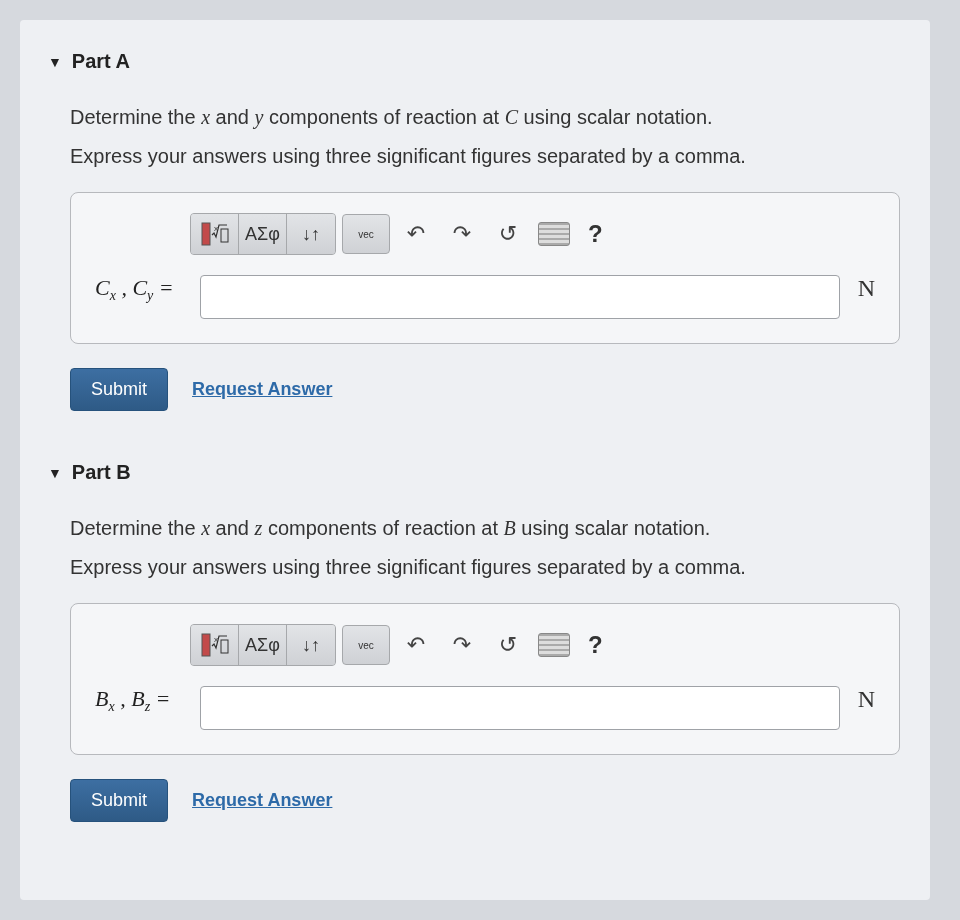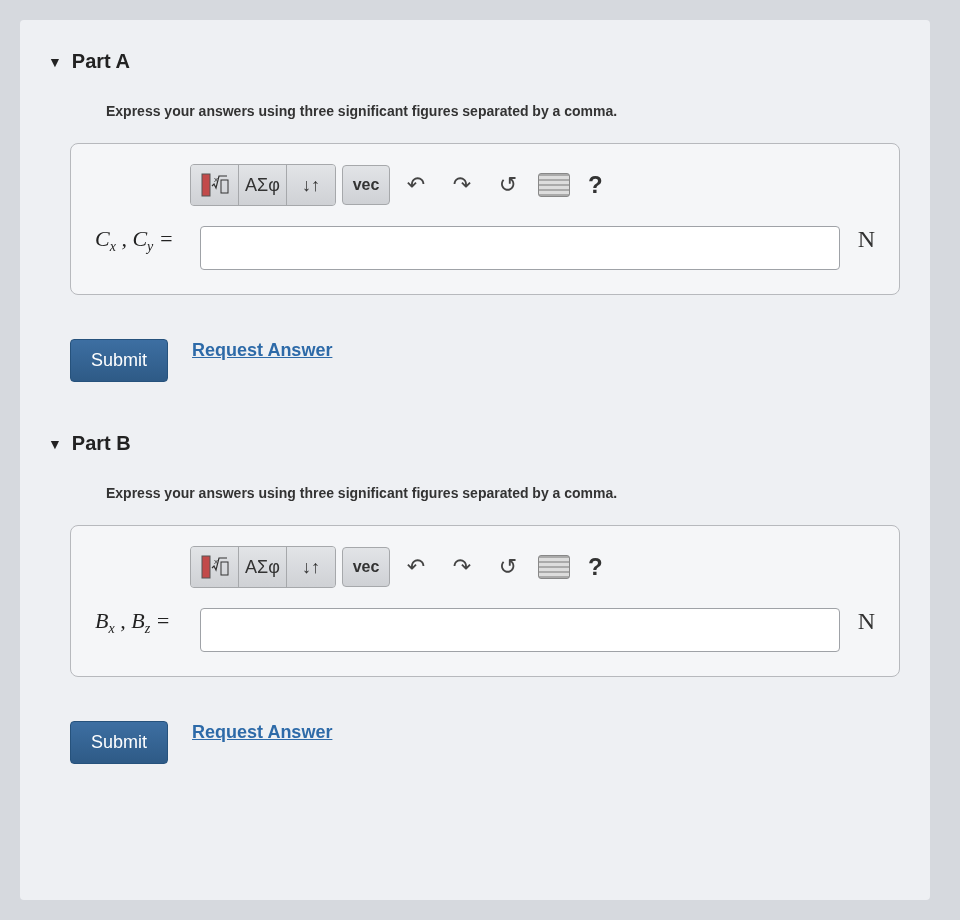--- a/index.html
+++ b/index.html
@@ -37,25 +37,24 @@
       font-size: 20px;
       color: #333;
       margin-bottom: 14px;
       line-height: 1.4;
     }
     .prompt .italic {
       font-style: italic;
       font-family: Georgia, 'Times New Roman', serif;
     }
     .instructions {
-      font-size: 14px;
-      font-weight: bold;
+      font-size: 20px;
+      font-weight: normal;
       color: #333;
       margin-bottom: 24px;
-      margin-left: 36px;
     }
     .answer-box {
       border: 1px solid #b7b9bd;
       border-radius: 8px;
       background: #f5f6f8;
       padding: 20px 24px 24px 24px;
       margin-bottom: 24px;
     }
     .toolbar {
       display: flex;
@@ -84,22 +83,22 @@
       color: #333;
     }
     .tool-btn:last-child {
       border-right: none;
     }
     .tool-btn.single {
       border: 1px solid #a6a8ab;
       border-radius: 4px;
     }
     .tool-btn.vec {
-      font-weight: bold;
-      font-size: 16px;
+      font-weight: normal;
+      font-size: 10px;
       text-align: right;
     }
     .tool-icon {
       width: 40px;
       height: 40px;
       display: flex;
       align-items: center;
       justify-content: center;
       cursor: pointer;
       color: #444;
@@ -151,21 +150,20 @@
       margin-bottom: 50px;
     }
     .submit-btn {
       background: linear-gradient(#3d6fa2, #2e5a86);
       color: #fff;
       border: 1px solid #26527c;
       border-radius: 4px;
       padding: 10px 20px;
       font-size: 18px;
       cursor: pointer;
-      margin-top: 20px;
     }
     .request-link {
       color: #2d6aa8;
       text-decoration: underline;
       font-size: 18px;
       cursor: pointer;
       font-weight: bold;
     }
     .template-icon svg {
       width: 28px;
@@ -182,20 +180,23 @@
 </head>
 <body>
 
 <div class="page">
 
   <div class="part-header">
     <span class="caret">▼</span>
     <span>Part A</span>
   </div>
 
+  <div class="prompt">
+    <span>Determine the </span><span class="italic">x</span><span> and </span><span class="italic">y</span><span> components of reaction at </span><span class="italic">C</span><span> using scalar notation.</span>
+  </div>
   <div class="instructions">Express your answers using three significant figures separated by a comma.</div>
 
   <div class="answer-box">
     <div class="toolbar">
       <div class="tool-group">
         <div class="tool-btn template-icon">
           <svg viewBox="0 0 28 24">
               <rect x="1" y="1" width="8" height="22" fill="#c24a4a" stroke="#555"></rect>
               <text x="13" y="9" font-size="8" fill="#333">x</text>
               <path d="M11 13 L13 11 L15 15 L18 3 L26 3" fill="none" stroke="#333" stroke-width="1.2"></path>
@@ -226,20 +227,23 @@
   <div class="action-row">
     <button class="submit-btn">Submit</button>
     <a class="request-link">Request Answer</a>
   </div>
 
   <div class="part-header">
     <span class="caret">▼</span>
     <span>Part B</span>
   </div>
 
+  <div class="prompt">
+    <span>Determine the </span><span class="italic">x</span><span> and </span><span class="italic">z</span><span> components of reaction at </span><span class="italic">B</span><span> using scalar notation.</span>
+  </div>
   <div class="instructions">Express your answers using three significant figures separated by a comma.</div>
 
   <div class="answer-box">
     <div class="toolbar">
       <div class="tool-group">
         <div class="tool-btn template-icon">
           <svg viewBox="0 0 28 24">
               <rect x="1" y="1" width="8" height="22" fill="#c24a4a" stroke="#555"></rect>
               <text x="13" y="9" font-size="8" fill="#333">x</text>
               <path d="M11 13 L13 11 L15 15 L18 3 L26 3" fill="none" stroke="#333" stroke-width="1.2"></path>

